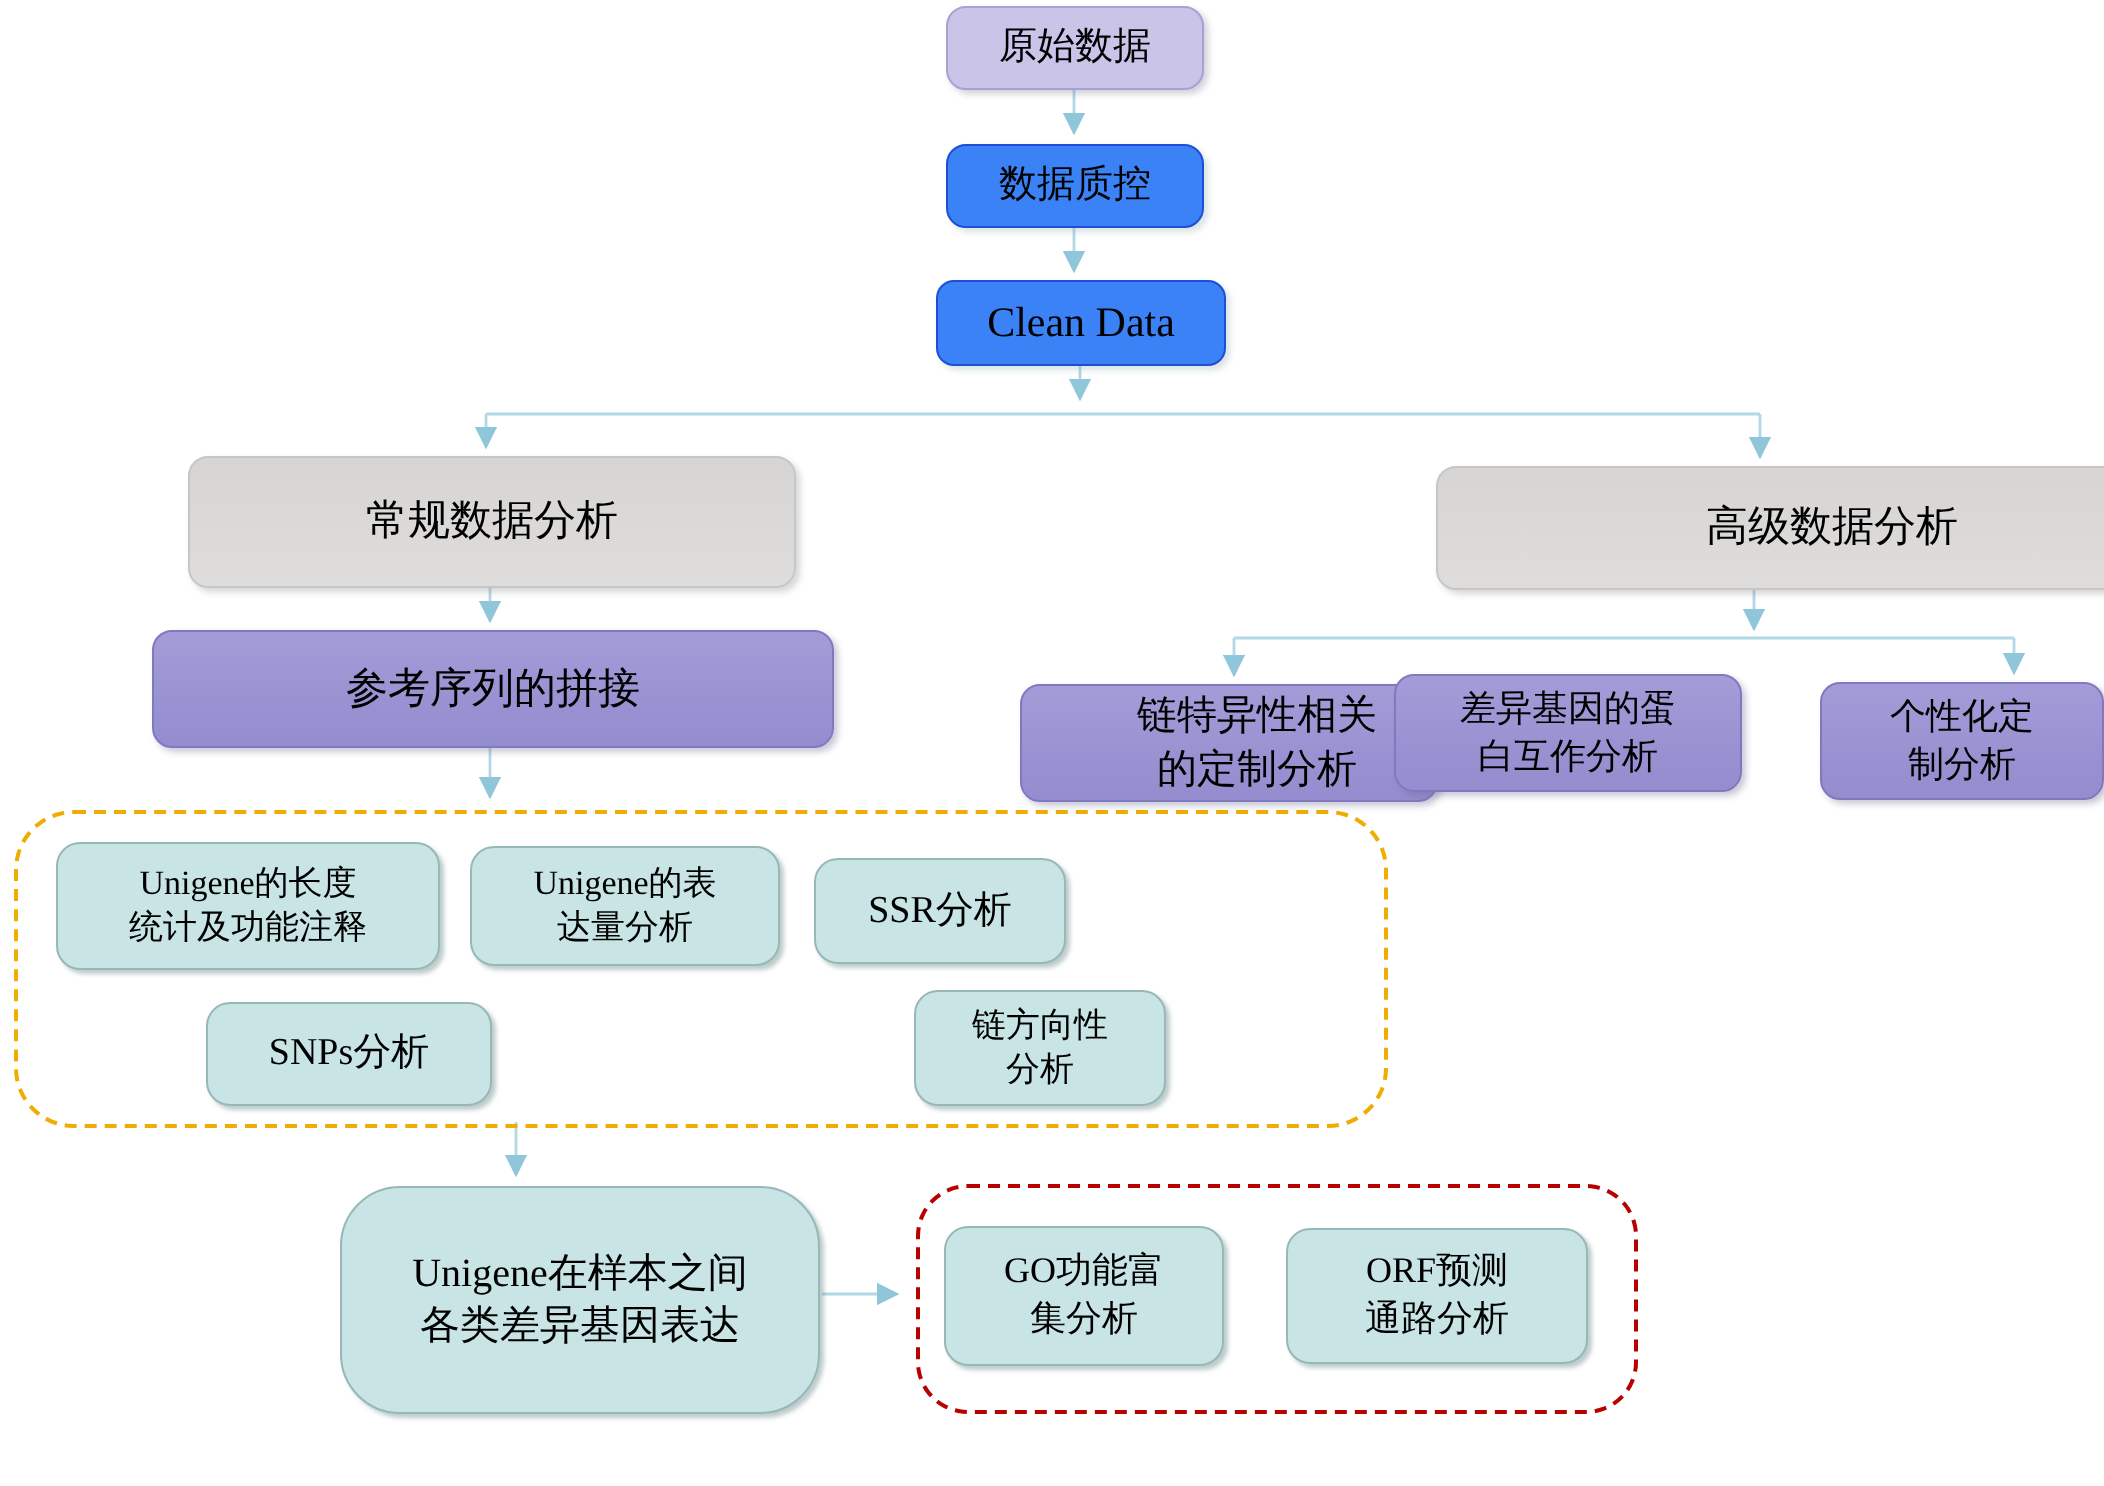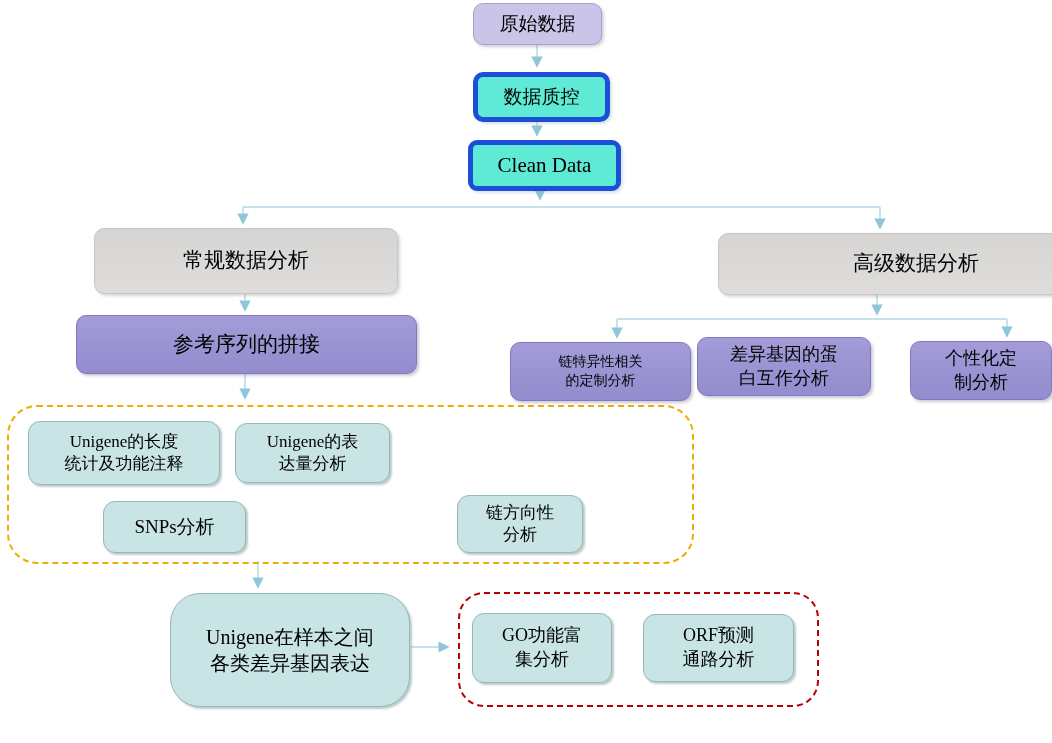--- a/index.html
+++ b/index.html
@@ -7,33 +7,33 @@
     position:relative;width:1052px;height:743px;background:#fff;overflow:hidden;
     font-family:Liberation Serif, serif;color:#000;
   }
   #connectors{position:absolute;left:0;top:0;width:1052px;height:743px;z-index:0;}
   .box{
     position:absolute;display:flex;align-items:center;justify-content:center;
     text-align:center;border-radius:10px;line-height:1.32;z-index:1;
     white-space:pre-line;
   }
   .lavender{background:#cac4e9;border:1px solid #a8a1d3;box-shadow:2px 2px 3px rgba(120,120,150,.35);}
-  .pale{background:#5eead4;border:5px solid #1d4ed8;box-shadow:2px 2px 3px rgba(130,160,160,.30);}
+  .pale{background:#3b82f6;border:1px solid #1d4ed8;box-shadow:2px 2px 3px rgba(130,160,160,.30);}
   .gray{background:linear-gradient(180deg,#d6d5d3,#dedddb);border:1px solid #c6c6c6;box-shadow:2px 2px 3px rgba(120,120,120,.30);}
   .purple{background:linear-gradient(180deg,#a39cd8,#938cce);border:1px solid #8079c0;box-shadow:2px 2px 3px rgba(100,100,140,.35);}
   .teal{background:#c8e4e5;border:1px solid #97b8b9;box-shadow:2px 2px 2px rgba(110,140,140,.45);border-radius:12px;}
   .container-frame{position:absolute;background:transparent;z-index:0;}
 
   #raw-data       {left:473px;top:3px;  width:127px;height:40px;font-size:19px;}
   #qc             {left:473px;top:72px; width:127px;height:40px;font-size:19px;}
   #clean-data     {left:468px;top:140px;width:143px;height:41px;font-size:21px;border-radius:9px;}
   #regular        {left:94px; top:228px;width:302px;height:64px;font-size:21px;}
   #advanced       {left:718px;top:233px;width:318px;height:60px;font-size:21px;padding-left:38px;}
   #ref-assembly   {left:76px; top:315px;width:339px;height:57px;font-size:21px;}
-  #strand-specific{left:510px;top:342px;width:179px;height:57px;font-size:14px;}
+  #strand-specific{left:510px;top:342px;width:179px;height:57px;font-size:20px;padding-left:28px;}
   #ppi            {left:697px;top:337px;width:172px;height:57px;font-size:18px;}
   #personalized   {left:910px;top:341px;width:140px;height:57px;font-size:18px;}
   #yellow-box     {left:7px;  top:405px;width:683px;height:155px;border:2px dashed #eead00;border-radius:30px;}
   #unigene-length {left:28px; top:421px;width:190px;height:62px;font-size:17px;}
   #unigene-expr   {left:235px;top:423px;width:153px;height:58px;font-size:17px;}
   #ssr            {left:407px;top:429px;width:124px;height:51px;font-size:19px;}
   #orf            {left:545px;top:427px;width:129px;height:51px;font-size:19px;}
   #snps           {left:103px;top:501px;width:141px;height:50px;font-size:19px;}
   #seq-info       {left:292px;top:497px;width:122px;height:56px;font-size:17px;}
   #strand-dir     {left:457px;top:495px;width:124px;height:56px;font-size:17px;}
@@ -86,20 +86,21 @@
 的定制分析</div>
   <div class="box purple" id="ppi">差异基因的蛋
 白互作分析</div>
   <div class="box purple" id="personalized">个性化定
 制分析</div>
 
   <div class="box teal" id="unigene-length">Unigene的长度
 统计及功能注释</div>
   <div class="box teal" id="unigene-expr">Unigene的表
 达量分析</div>
+  <div class="box teal" id="ssr">SSR分析</div>
   <div class="box teal" id="snps">SNPs分析</div>
   <div class="box teal" id="strand-dir">链方向性
 分析</div>
 
   <div class="box teal" id="diff-expr">Unigene在样本之间
 各类差异基因表达</div>
   <div class="box teal" id="go">GO功能富
 集分析</div>
   <div class="box teal" id="kegg">ORF预测
 通路分析</div>

